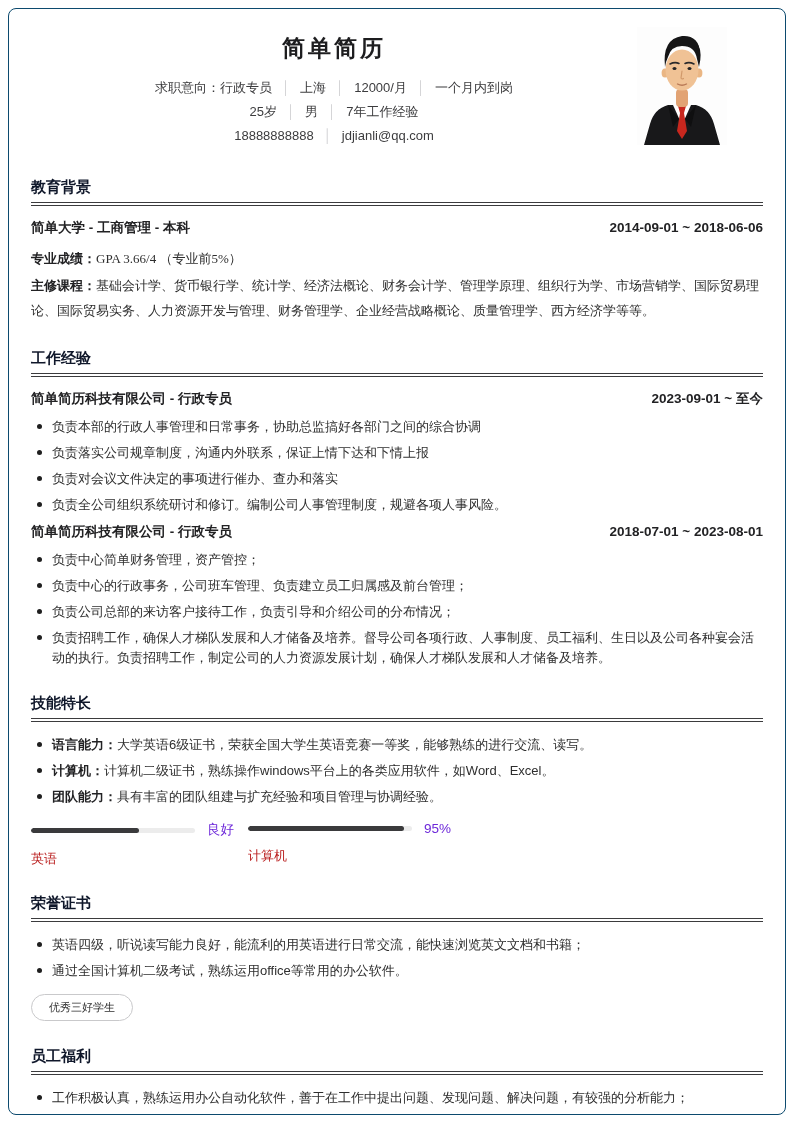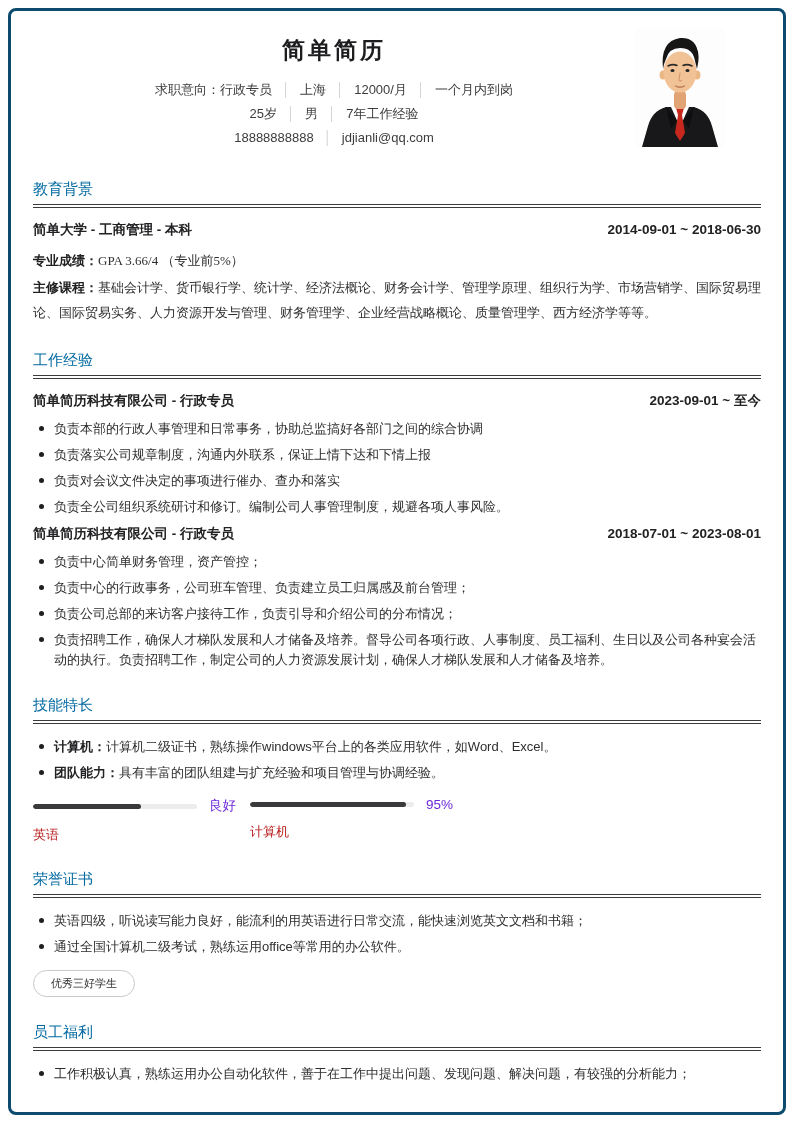--- a/index.html
+++ b/index.html
@@ -4,32 +4,32 @@
 <style>
   * { box-sizing: border-box; }
   html,body { margin:0; padding:0; }
   body {
     width:794px; height:1123px; background:#ffffff;
     font-family:"Liberation Sans","DejaVu Sans",sans-serif;
     color:#2e2e2e; position:relative;
   }
   .page {
     position:absolute; left:8px; top:8px; right:8px; bottom:8px;
-    border:3px solid #0c4a6e; border-radius:8px;
+    border:1px solid #0c4a6e; border-radius:8px;
     padding:14px 22px 0 22px; overflow:hidden; background:#fff;
   }
   
   .rz-header { display:flex; align-items:flex-start; }
   .head-left { flex:1 1 auto; text-align:center; padding-top:2px; }
   .title { font-size:23px; font-weight:bold; color:#1d1d1f; letter-spacing:3px; margin:8px 0 12px 0; }
   .info-line { font-size:13px; line-height:24px; color:#3c3c3e; }
   .sep { color:#d2d2d4; margin:0 10px; font-weight:normal; }
   .photo { width:90px; height:118px; flex:0 0 auto; margin-right:36px; margin-top:4px; }
   
-  .sec-title { font-size:15px; font-weight:normal; color:#0369a1; margin:26px 0 5px 0; }
+  .sec-title { font-size:15px; font-weight:bold; color:#0f172a; margin:26px 0 5px 0; }
   section:first-of-type .sec-title { margin-top:30px; }
   .rule { border-bottom:4px double #3b3b3d; margin-bottom:13px; }
   .split-row { display:flex; justify-content:space-between; align-items:baseline;
                font-size:13.5px; font-weight:bold; color:#222224; margin:2px 0 9px 0; }
   .line { font-size:13px; line-height:25px; margin:0 0 2px 0;font-family:Liberation Serif, serif; }
   .bold { font-weight:bold; color:#222224; }
   ul.bullets { list-style:none; margin:2px 0 0 0; padding:0; }
   li.bullet { position:relative; padding-left:21px; font-size:13px; line-height:20px; margin-bottom:6px; color:#2e2e2e; }
   li.bullet::before { content:""; position:absolute; left:6px; top:7px; width:5px; height:5px;
                       border-radius:50%; background:#1f1f1f; }
@@ -94,21 +94,21 @@
         <path d="M40.5 57 Q45 59.5 49.5 57" stroke="#b97a56" stroke-width="1.4" fill="none" stroke-linecap="round"></path>
       </svg>
     </div>
   </header>
 
   <section>
     <h2 class="sec-title">教育背景</h2>
     <div class="rule"></div>
     <div class="split-row">
       <span>简单大学 - 工商管理 - 本科</span>
-      <span>2014-09-01 ~ 2018-06-30</span>
+      <span>2014-09-01 ~ 2018-06-06</span>
     </div>
     <p class="line"><span class="bold">专业成绩：</span><span>GPA 3.66/4 （专业前5%）</span></p>
     <p class="line"><span class="bold">主修课程：</span><span>基础会计学、货币银行学、统计学、经济法概论、财务会计学、管理学原理、组织行为学、市场营销学、国际贸易理论、国际贸易实务、人力资源开发与管理、财务管理学、企业经营战略概论、质量管理学、西方经济学等等。</span></p>
   </section>
 
   <section>
     <h2 class="sec-title">工作经验</h2>
     <div class="rule"></div>
     <div id="jobs">
         <div class="job">
@@ -135,20 +135,21 @@
             <li class="bullet">负责招聘工作，确保人才梯队发展和人才储备及培养。督导公司各项行政、人事制度、员工福利、生日以及公司各种宴会活动的执行。负责招聘工作，制定公司的人力资源发展计划，确保人才梯队发展和人才储备及培养。</li>
           </ul>
         </div>
       </div>
   </section>
 
   <section>
     <h2 class="sec-title">技能特长</h2>
     <div class="rule"></div>
     <ul class="bullets" id="skill-bullets">
+        <li class="bullet"><span class="bold">语言能力：</span><span>大学英语6级证书，荣获全国大学生英语竞赛一等奖，能够熟练的进行交流、读写。</span></li>
         <li class="bullet"><span class="bold">计算机：</span><span>计算机二级证书，熟练操作windows平台上的各类应用软件，如Word、Excel。</span></li>
         <li class="bullet"><span class="bold">团队能力：</span><span>具有丰富的团队组建与扩充经验和项目管理与协调经验。</span></li>
       </ul>
     <div class="bars" id="skill-bars">
         <div class="bar-group">
           <div class="bar-top">
             <div class="bar-track">
               <div class="bar-fill" style="width: 66%;"></div>
             </div>
             <span class="bar-value">良好</span>

